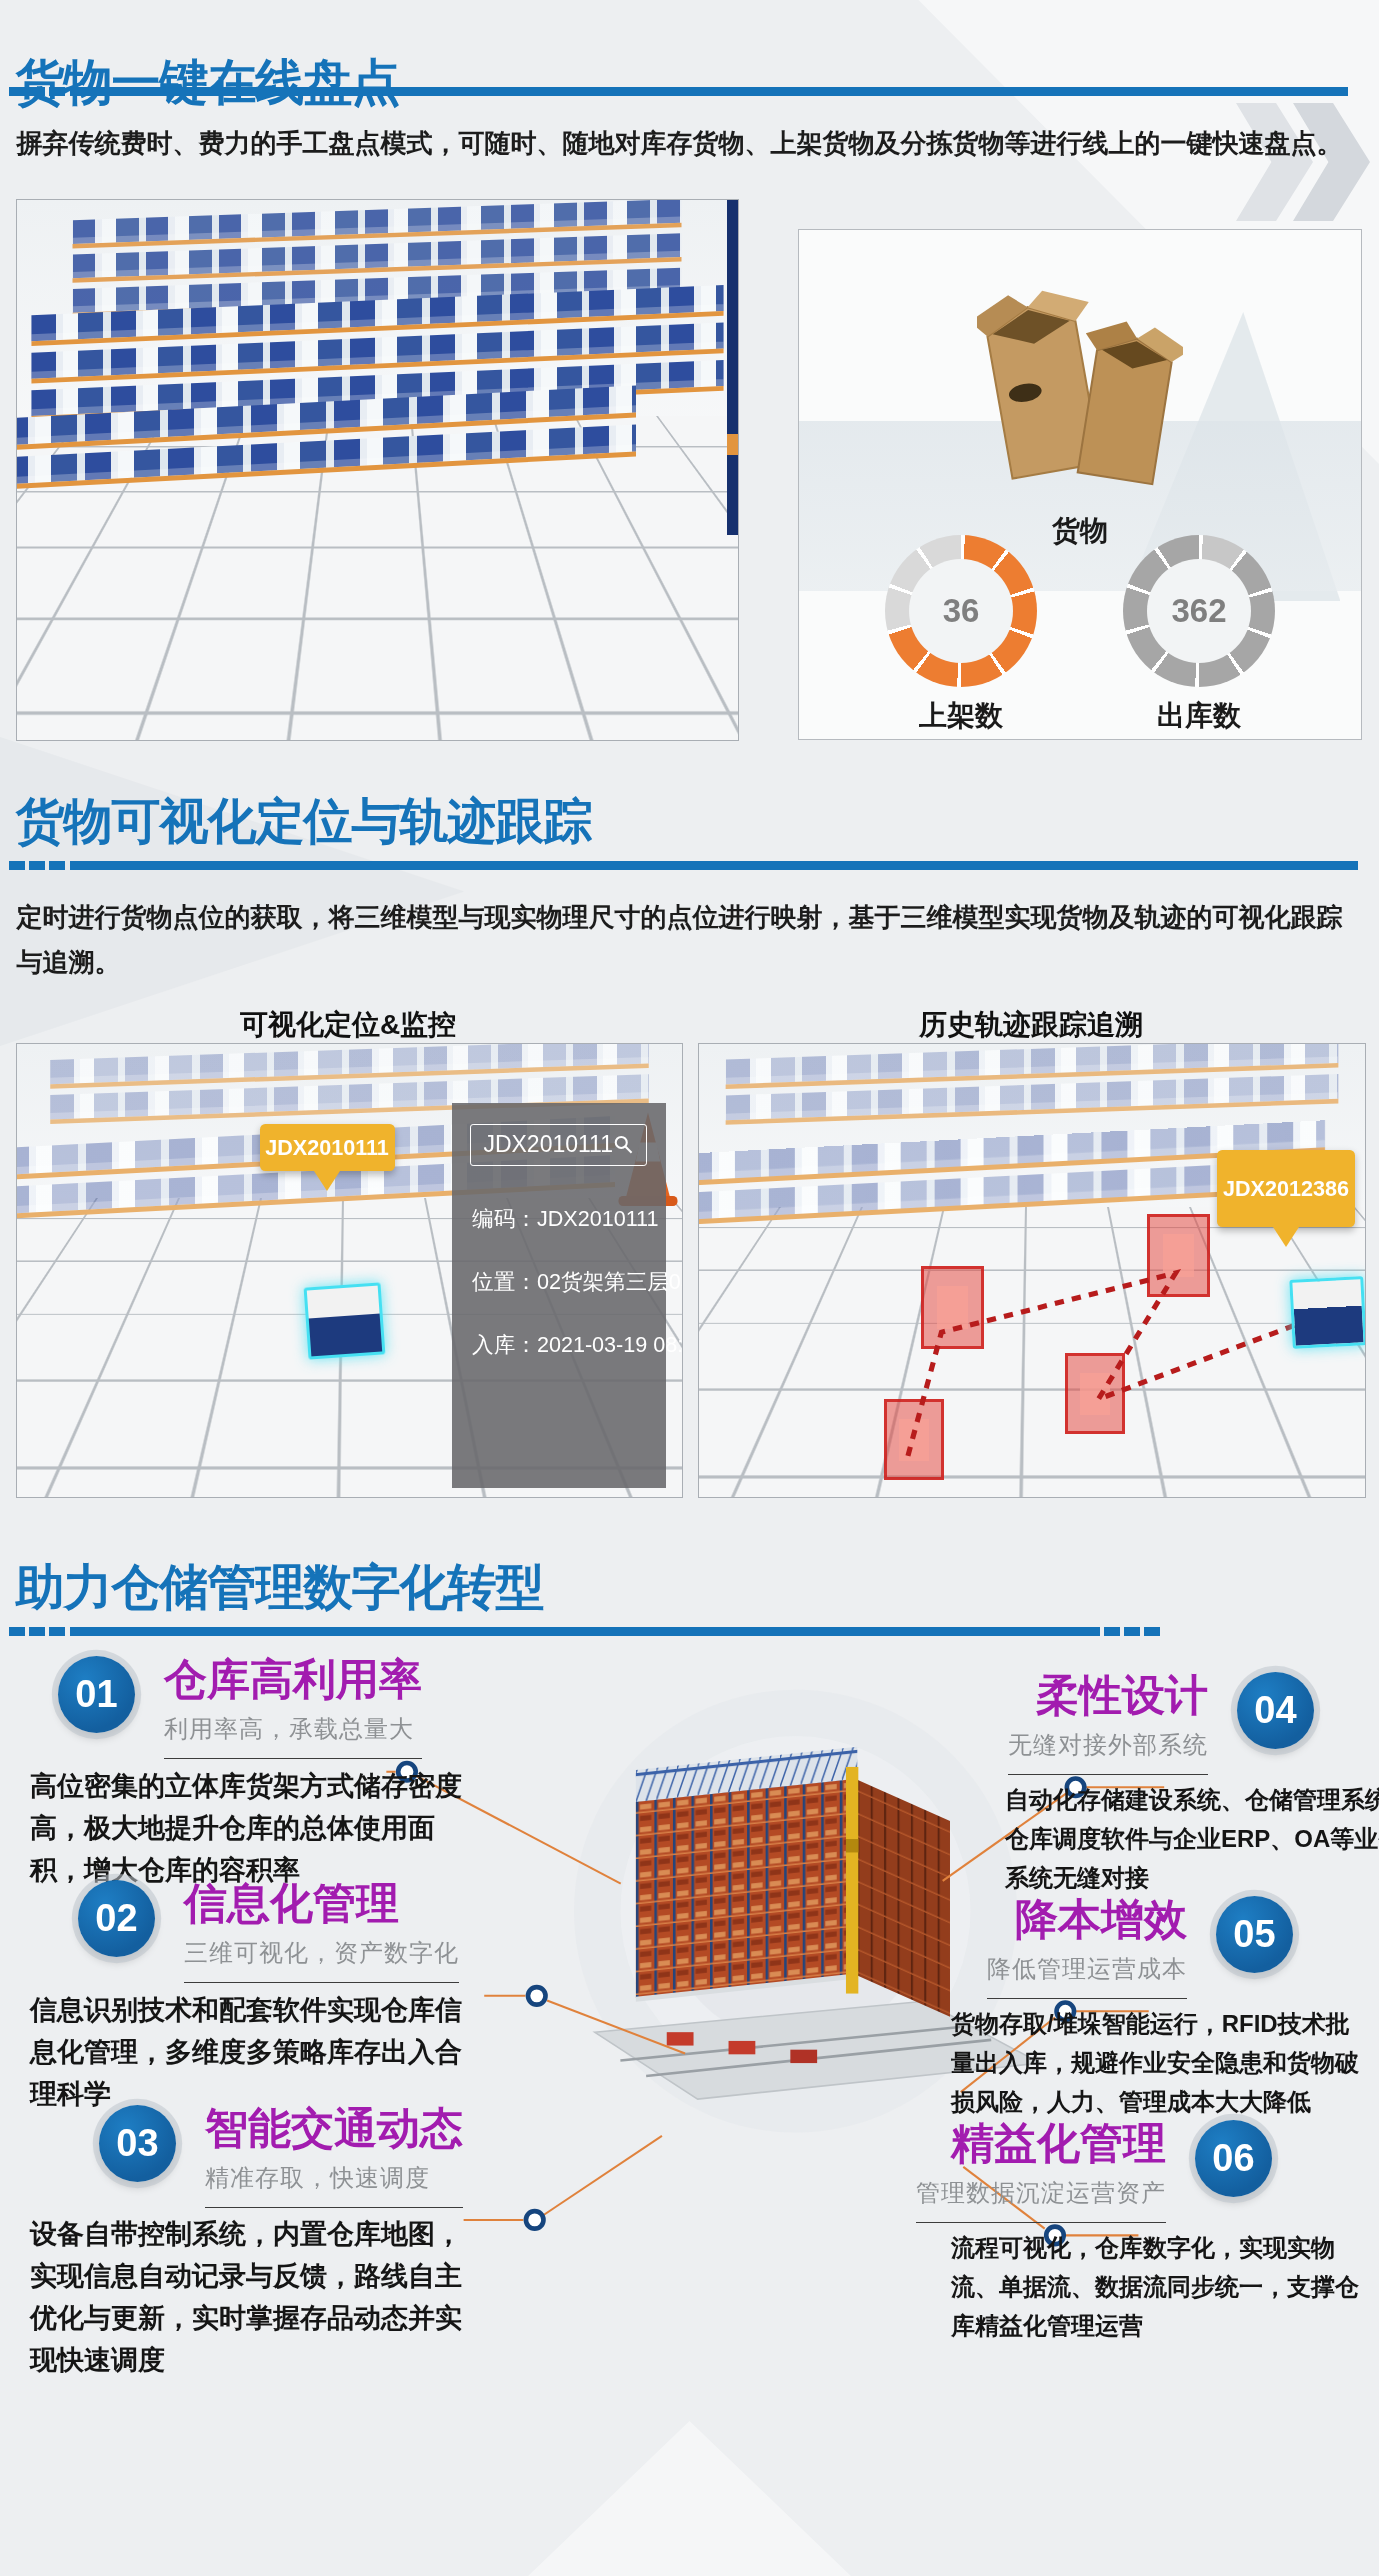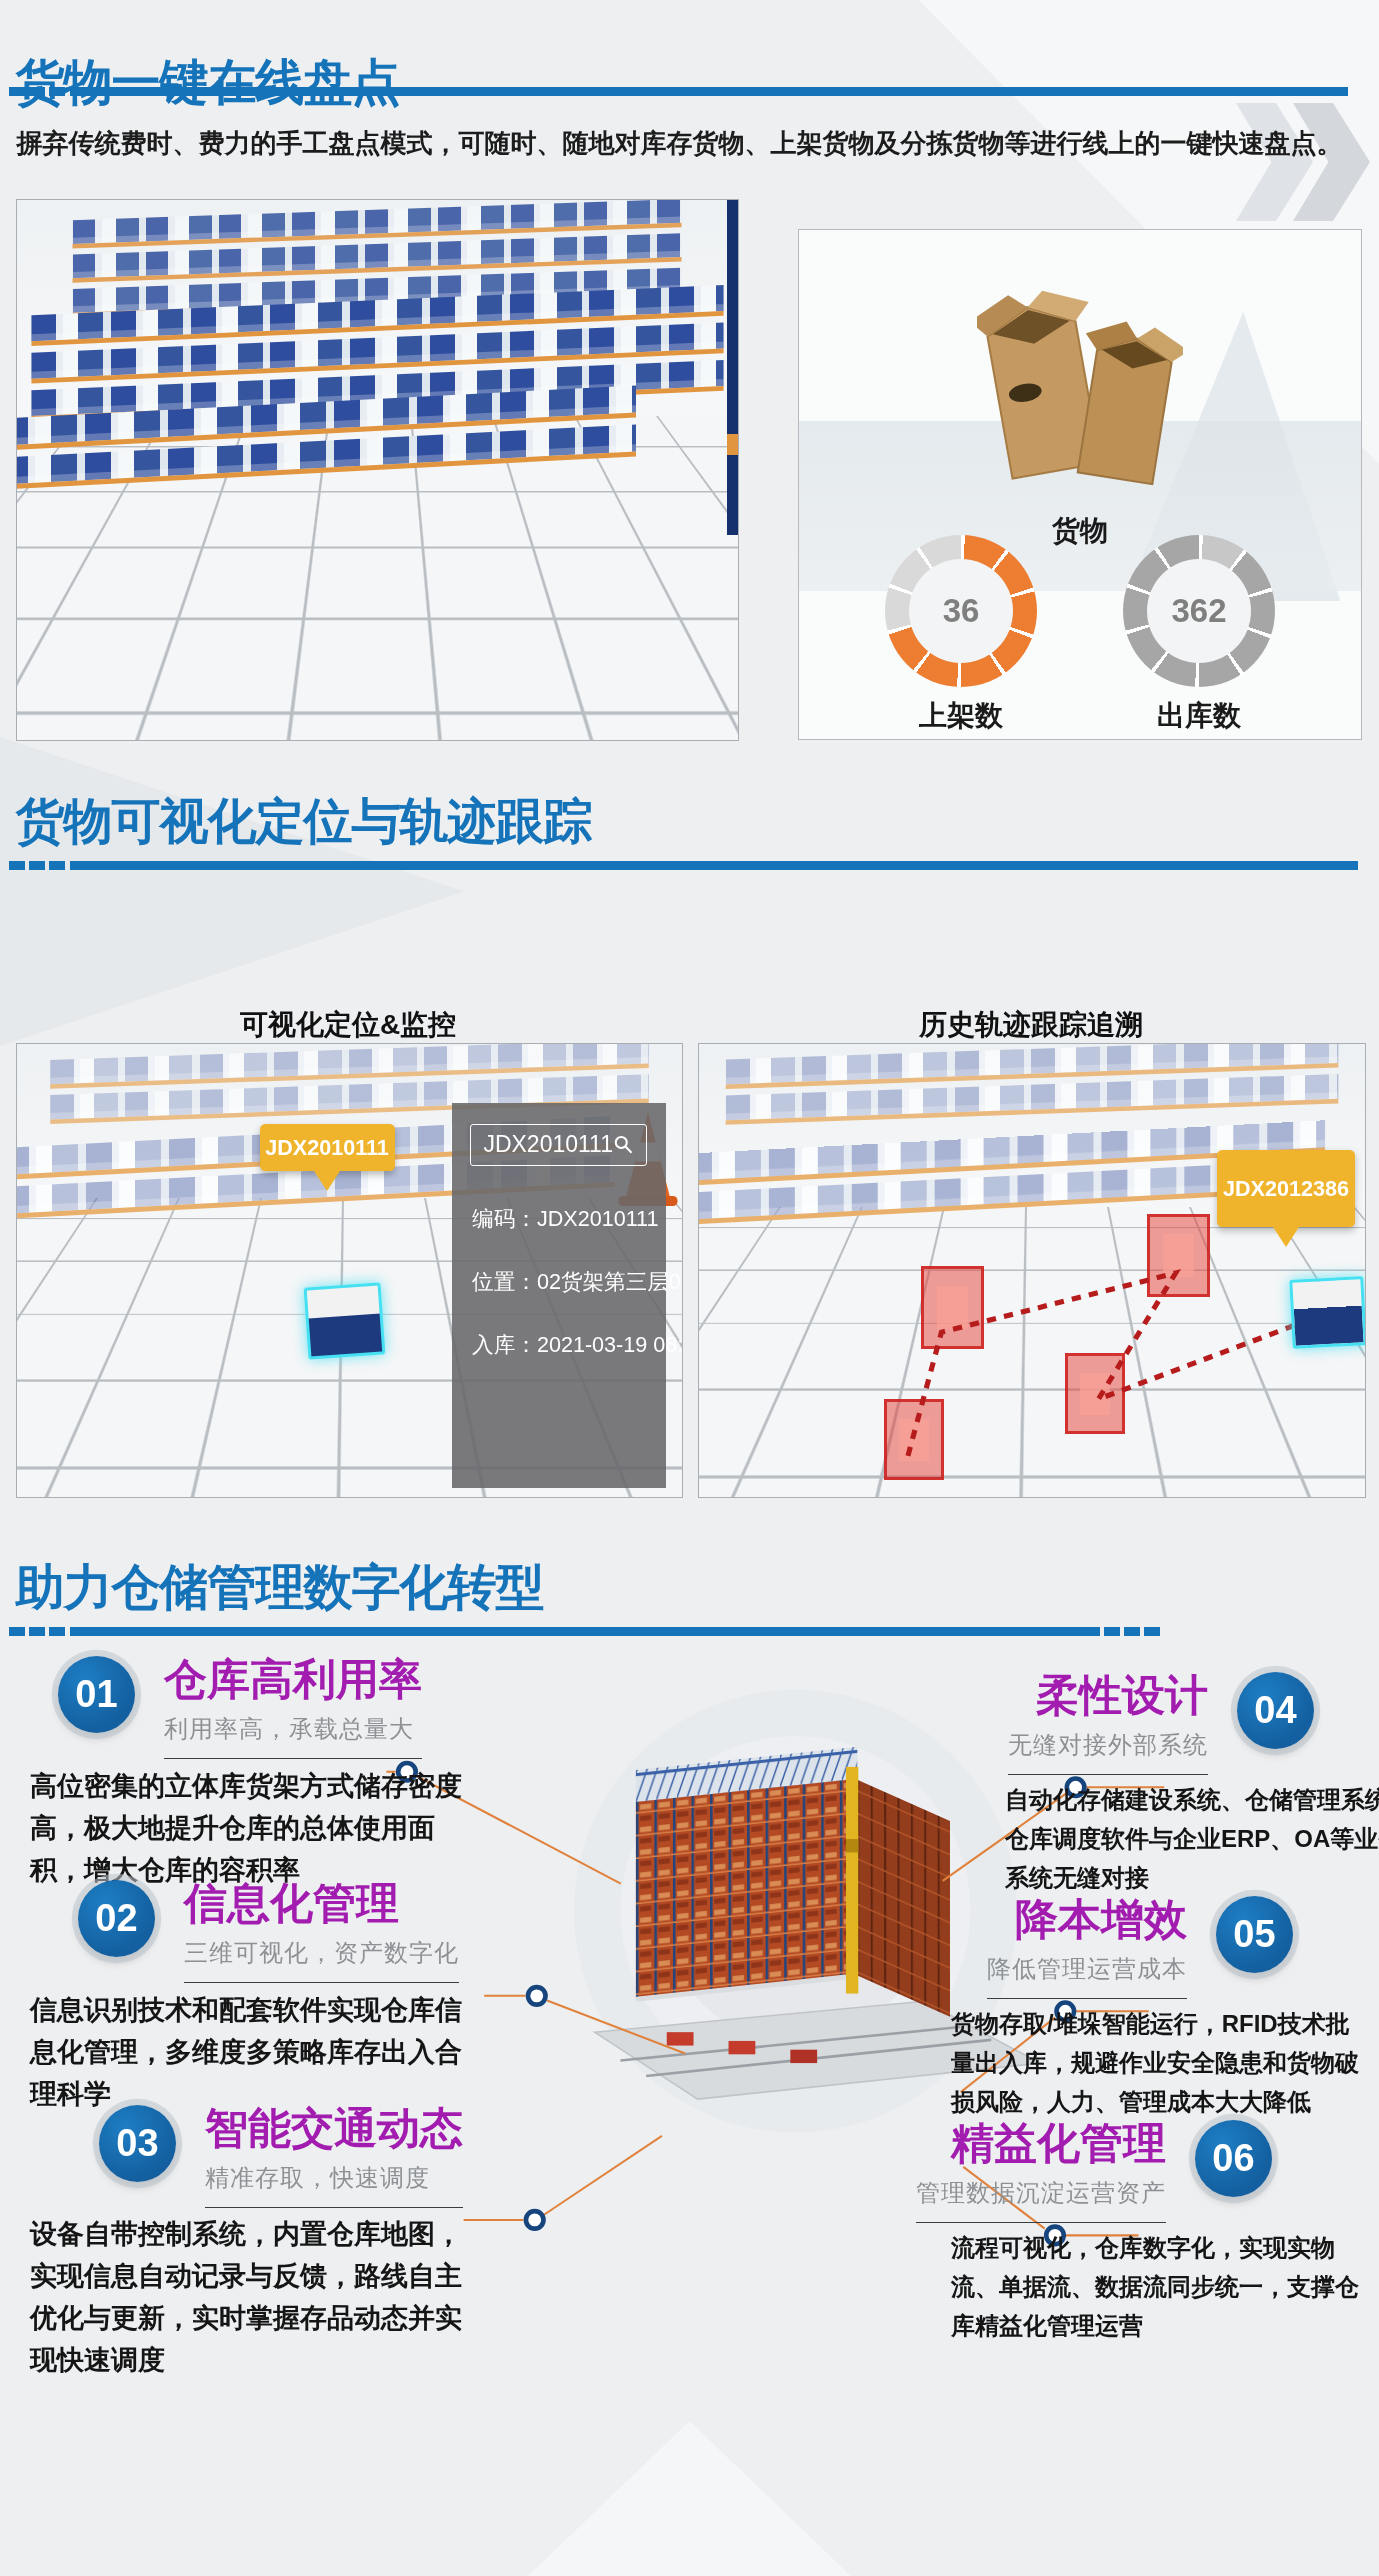--- a/index.html
+++ b/index.html
@@ -190,20 +190,21 @@
     </div>
   </div>
 
   <div class="sec-title" style="top:796px;">货物可视化定位与轨迹跟踪</div>
   <div class="divider" style="top:861px;">
     <span class="dash"></span>
       <span class="dash"></span>
       <span class="dash"></span>
     <span class="bar" style="width:1288px;"></span>
   </div>
+  <div class="sec-body" style="top:895px;width:1345px;">定时进行货物点位的获取，将三维模型与现实物理尺寸的点位进行映射，基于三维模型实现货物及轨迹的可视化跟踪与追溯。</div>
 
   <div class="caption" style="left:15.5px;top:1006px;width:665px;">可视化定位&amp;监控</div>
   <div class="caption" style="left:698px;top:1006px;width:666px;">历史轨迹跟踪追溯</div>
 
   <div class="scene light" style="left:15.5px;top:1043px;width:665px;height:453px;">
     <div class="floor" style="top:34%;"></div>
     <div class="rackrow light" style="left:0;top:2.1px;width:100%;transform:skewY(-2deg) scale(.9);opacity:.8;">
       <div class="shelf"></div>
         <div class="shelf"></div>
     </div>

